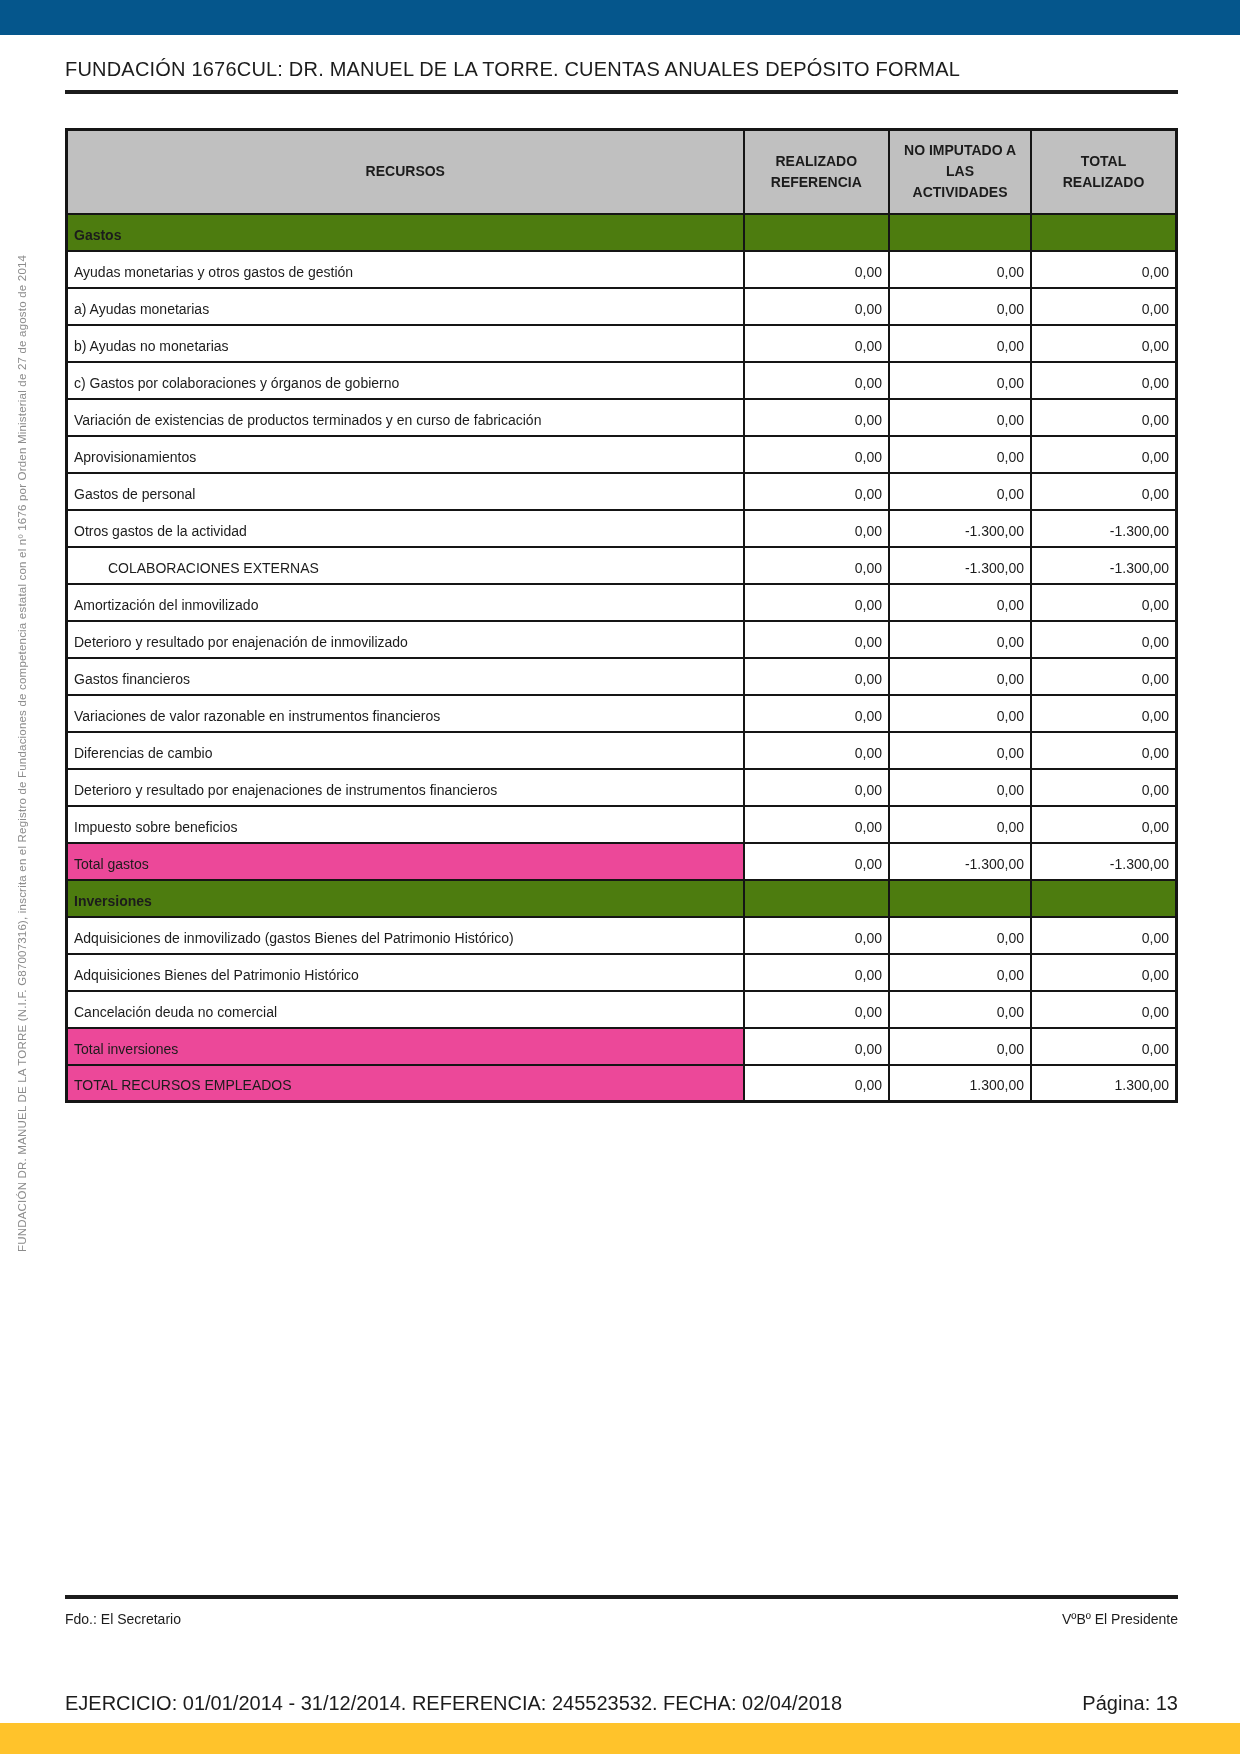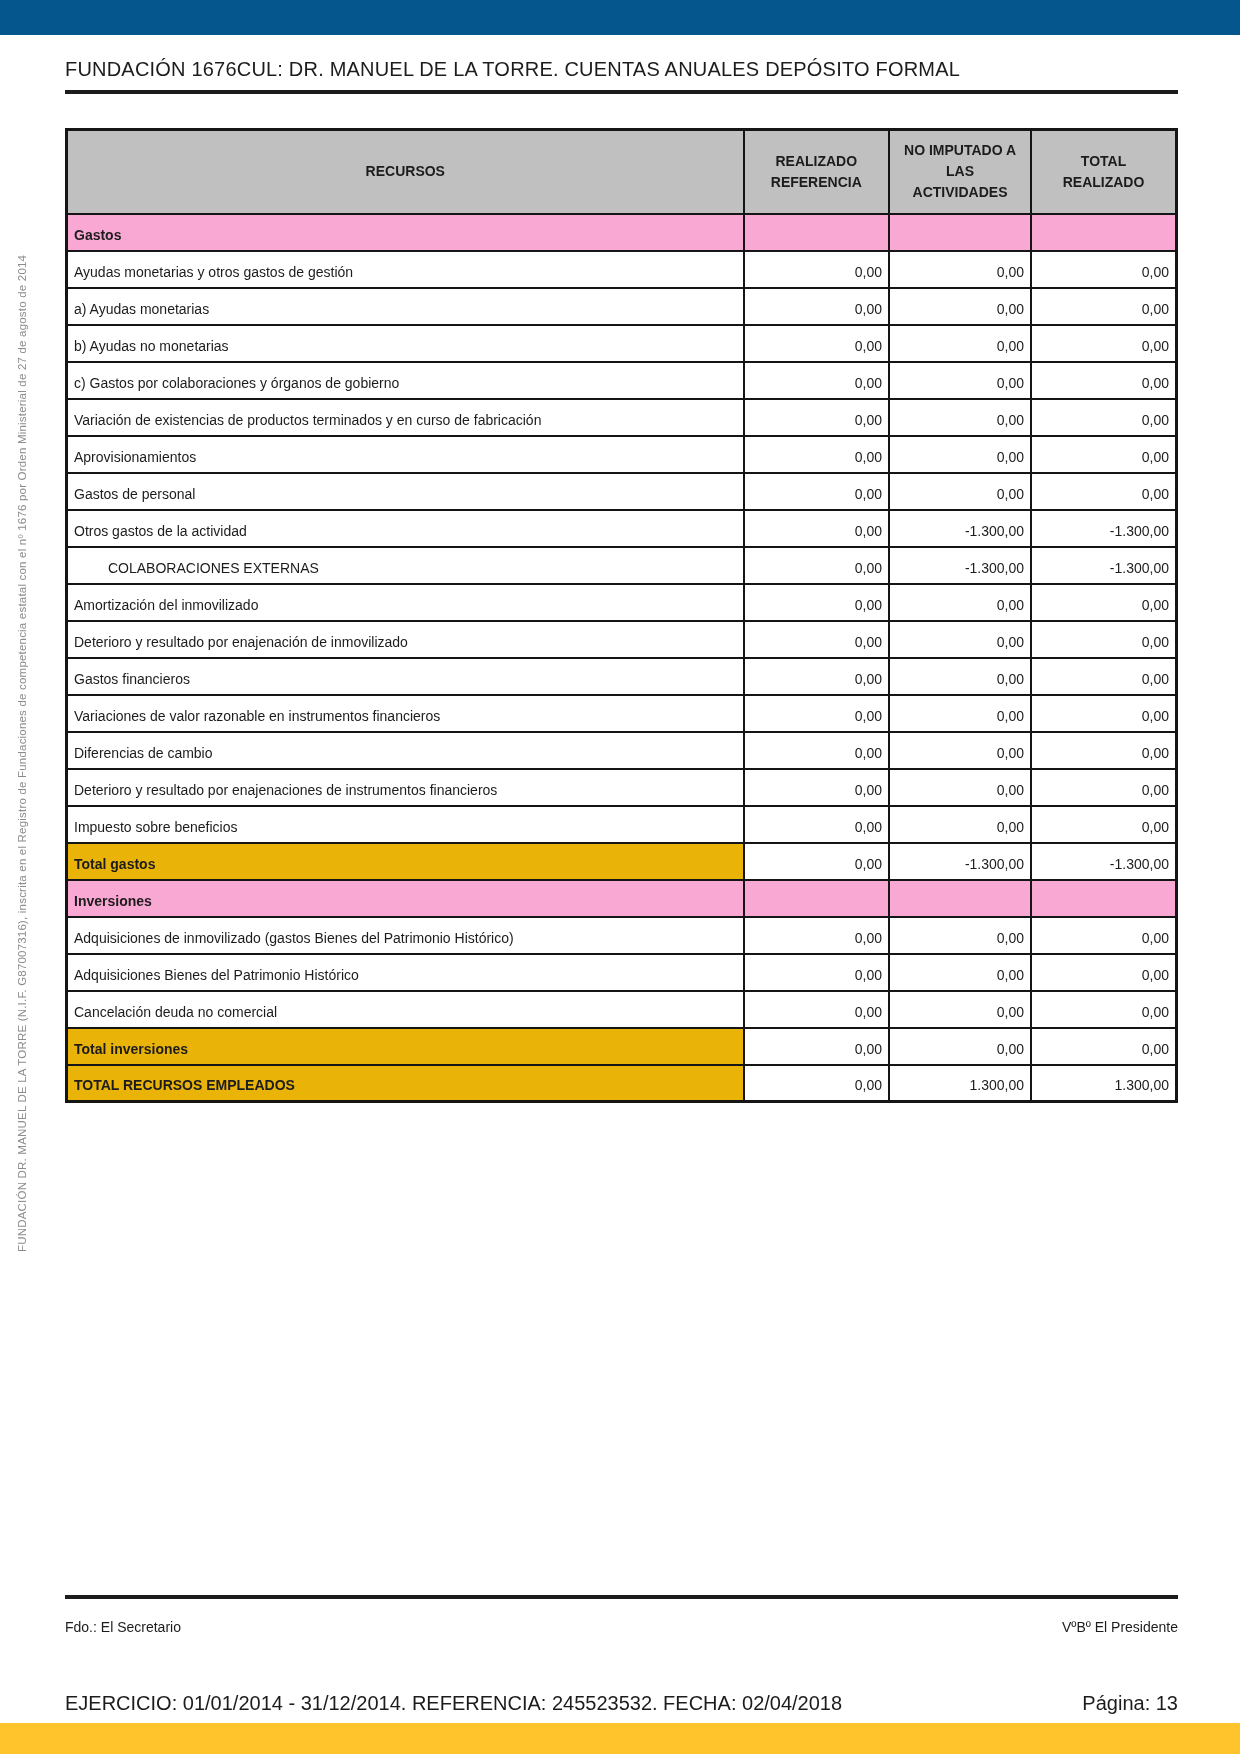--- a/index.html
+++ b/index.html
@@ -79,36 +79,36 @@
   table.resources td {
     height: 37px;
     vertical-align: bottom;
     padding: 0 6px 7px 6px;
     background: #ffffff;
   }
   td.label { text-align: left; }
   td.num   { text-align: right; }
 
   tr.row-section td {
-    background: #f9a8d4;
+    background: #4d7c0f;
     font-weight: bold;
   }
   tr.row-total td.label {
-    background: #eab308;
-    font-weight: bold;
+    background: #ec4899;
+    font-weight: normal;
   }
   tr.indent td.label { padding-left: 40px; }
 
   .sig-block {
     position: absolute;
     top: 1595px;
     left: 65px;
     width: 1113px;
     border-top: 4px solid #1c1c1c;
-    padding-top: 20px;
+    padding-top: 12px;
     display: flex;
     justify-content: space-between;
     font-size: 14px;
   }
 
   .footer-info {
     position: absolute;
     top: 1692px;
     left: 65px;
     width: 1113px;

